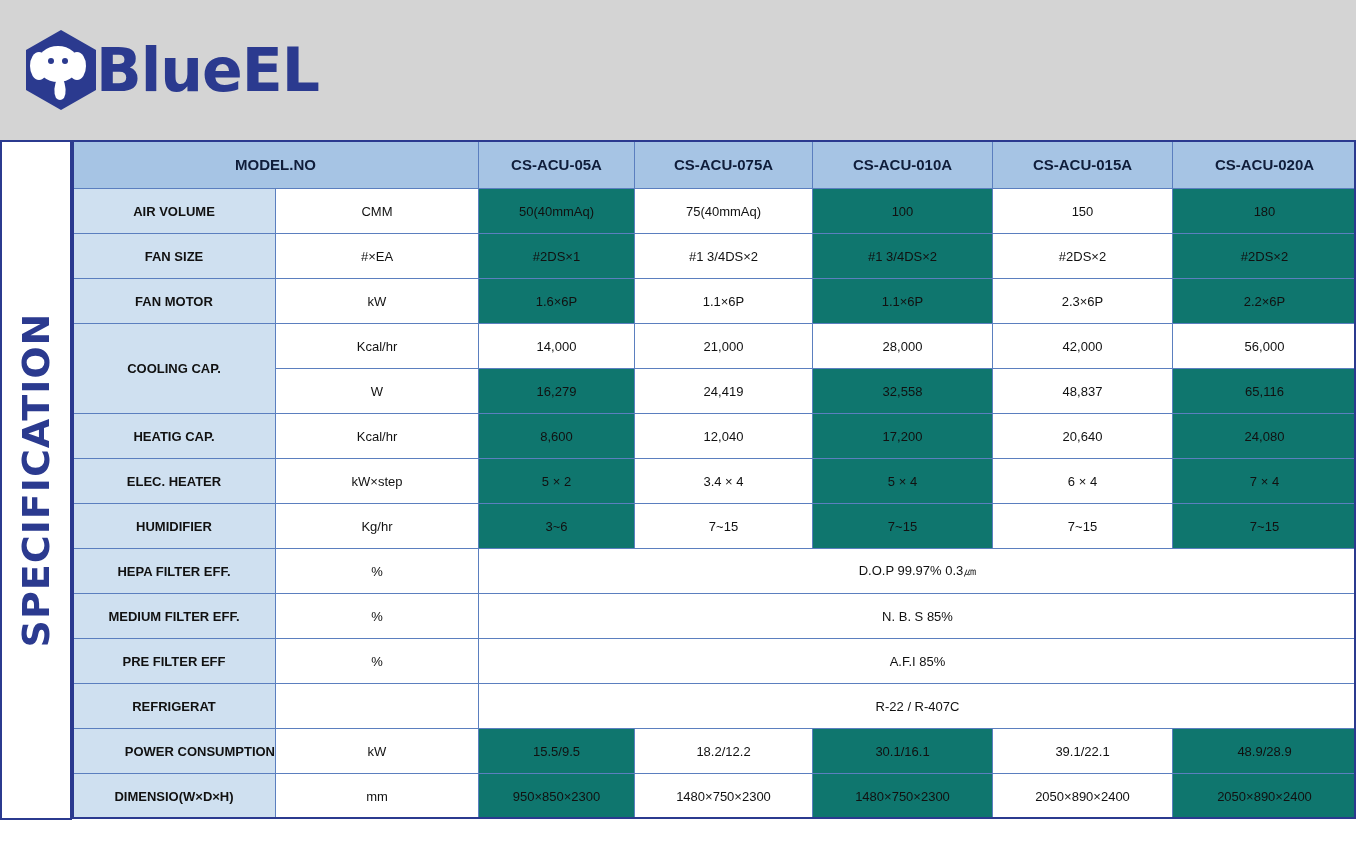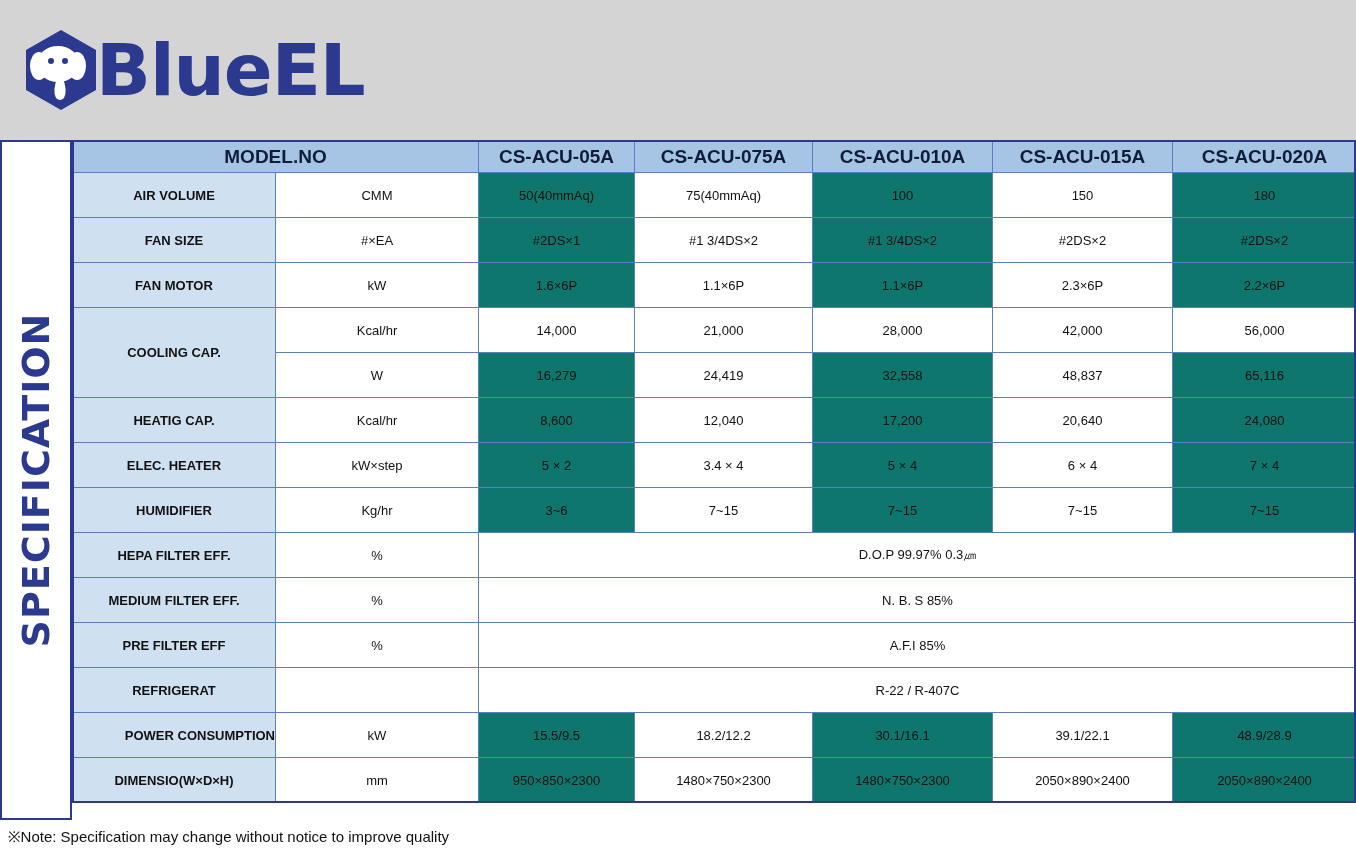--- a/index.html
+++ b/index.html
@@ -30,21 +30,21 @@
     align-items: center;
     margin-left: 22px;
   }
   .logo-badge {
     width: 78px; height: 84px;
     position: relative;
     flex: 0 0 auto;
   }
   .logo-badge svg { display: block; }
   .logo-text {
-    font-size: 72px;
+    font-size: 60px;
     font-weight: bold;
     color: #2b3a8f;
     letter-spacing: -1px;
     margin-left: -4px;
     font-family: "DejaVu Sans", sans-serif;
   }
   .header-title {
     margin-left: 105px;
     font-size: 34px;
     font-weight: bold;
@@ -91,23 +91,23 @@
     font-size: 13px;
     color: #111111;
     text-align: center;
     vertical-align: middle;
     padding: 0;
     height: 45px;
   }
   table.spec thead th {
     background: #a6c4e4;
     font-weight: bold;
-    font-size: 19px;
+    font-size: 15px;
     color: #0f1d3a;
-    height: 32px;
+    height: 48px;
   }
   td.rowlabel {
     background: #cfe0f0;
     font-weight: bold;
     text-align: left;
     padding-left: 14px;
     font-size: 13.5px;
   }
   td.unit {
     background: #ffffff;
@@ -283,14 +283,13 @@
             <td class="val hl">950×850×2300</td>
             <td class="val">1480×750×2300</td>
             <td class="val hl">1480×750×2300</td>
             <td class="val">2050×890×2400</td>
             <td class="val hl">2050×890×2400</td>
           </tr>
         </tbody>
     </table>
   </div>
 
-  <div class="note">※Note: Specification may change without notice to improve quality</div>
 </div>
 
 </body></html>

